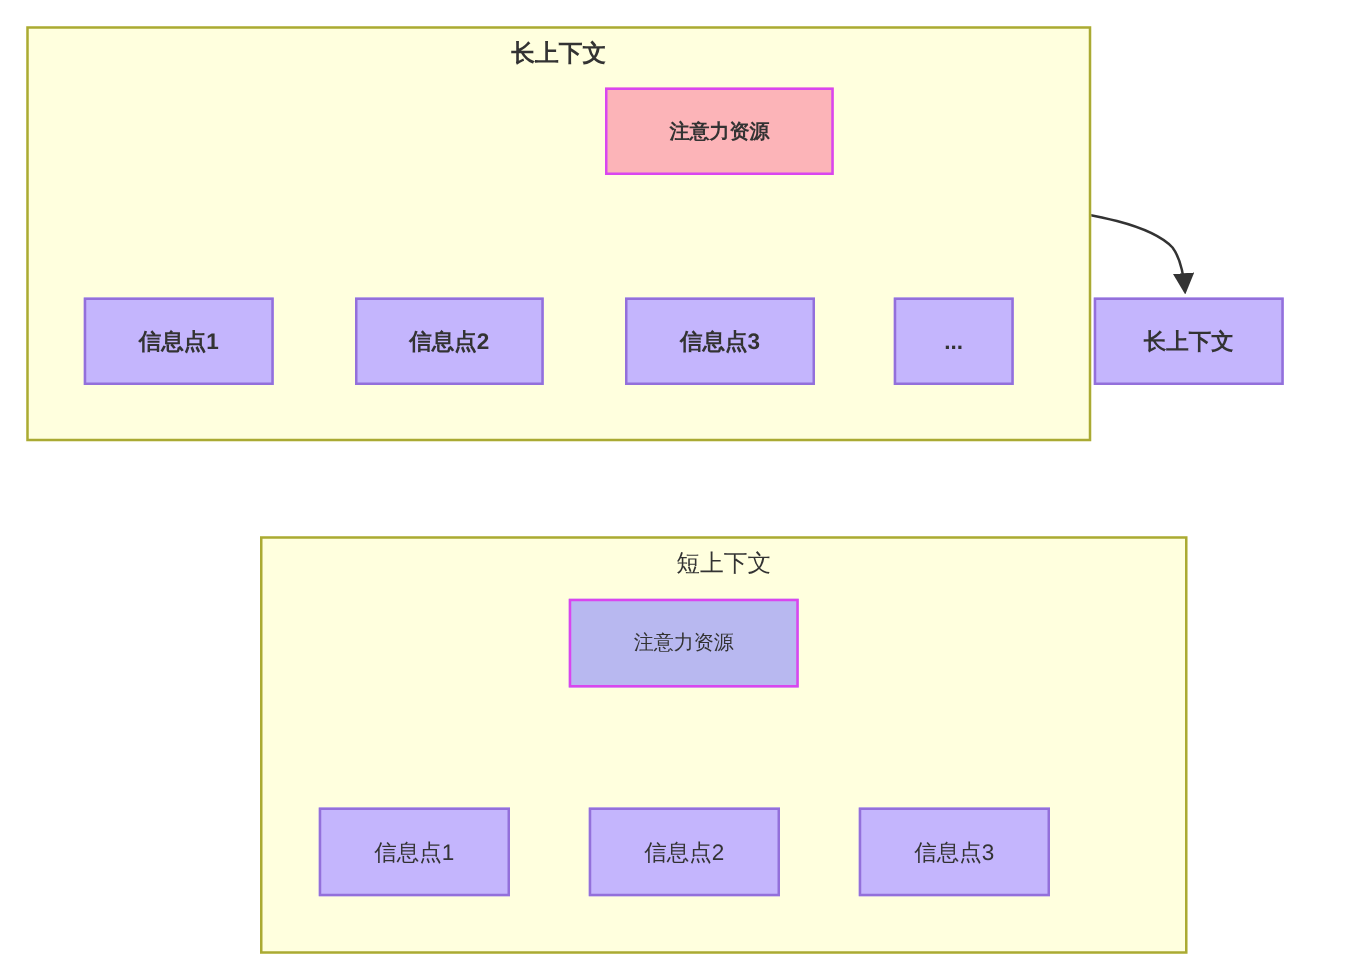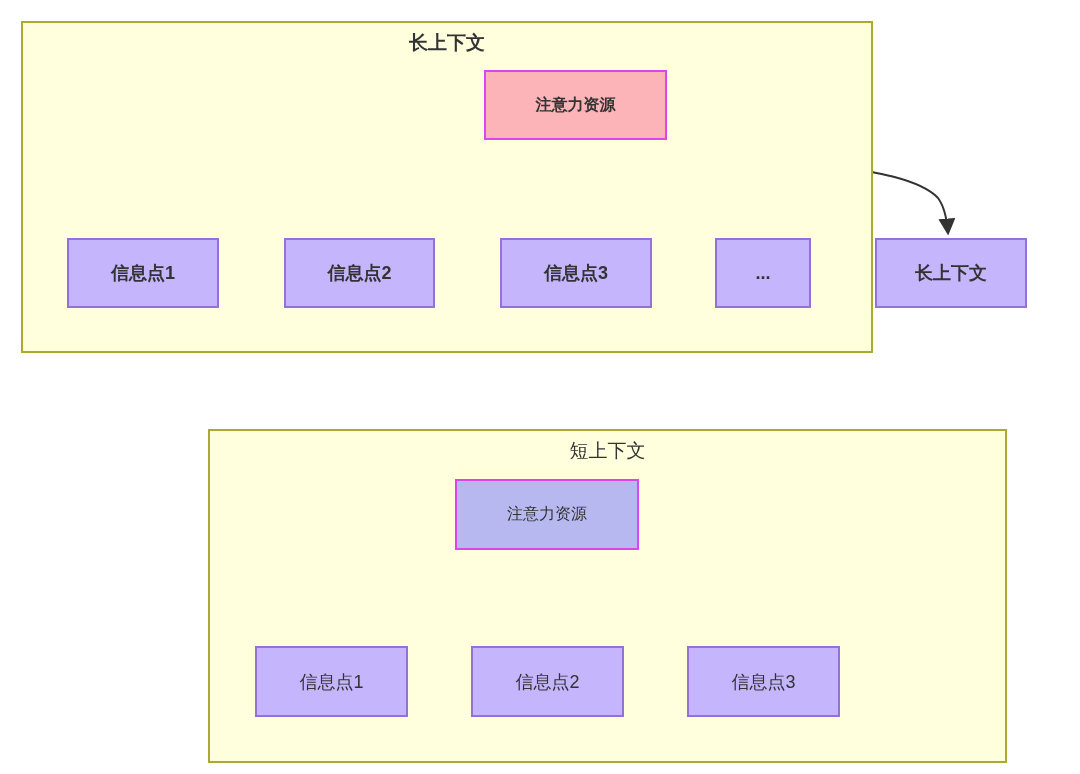--- a/index.html
+++ b/index.html
@@ -93,21 +93,21 @@
       <span>信息点3</span>
     </div>
     <div class="node info-node" style="left:692px; top:215px; width:96px; height:70px;">
       <span>...</span>
     </div>
     <div class="node info-node" style="left:852px; top:215px; width:152px; height:70px;">
       <span>长上下文</span>
     </div>
   </section>
 
-  <section class="cluster" style="left:208px; top:429px; width:799px; height:334px;">
+  <section class="cluster" style="left:208px; top:429px; width:742px; height:334px;">
     <div class="cluster-title">短上下文</div>
 
     <div class="node attn-node attn-purple" style="left:245px; top:48px; width:184px; height:71px;">
       <span>注意力资源</span>
     </div>
 
     <div class="node info-node" style="left:45px; top:215px; width:153px; height:71px;">
       <span>信息点1</span>
     </div>
     <div class="node info-node" style="left:261px; top:215px; width:153px; height:71px;">

